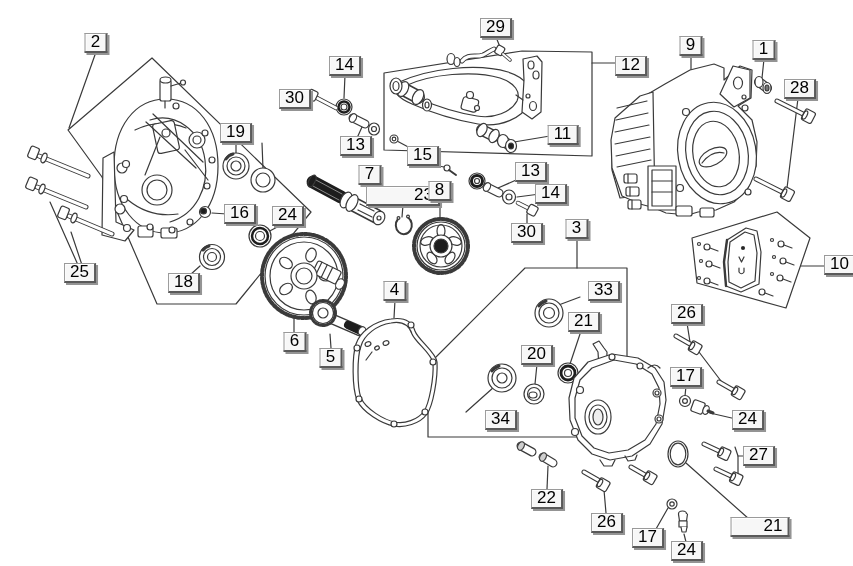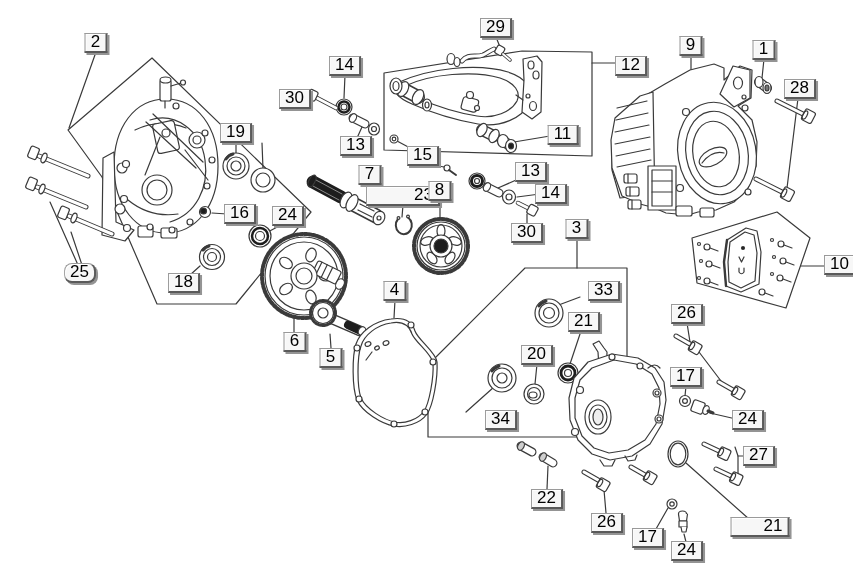--- a/index.html
+++ b/index.html
@@ -548,21 +548,21 @@
       <div class="callout" style="left: 423px; top: 156px;">15</div>
       <div class="callout" style="left: 370px; top: 175px;">7</div>
       <div class="callout" style="left: 403px; top: 196px; padding-left: 47px;">23</div>
       <div class="callout" style="left: 440px; top: 191px;">8</div>
       <div class="callout" style="left: 531px; top: 172px;">13</div>
       <div class="callout" style="left: 551px; top: 194px;">14</div>
       <div class="callout" style="left: 240px; top: 214px;">16</div>
       <div class="callout" style="left: 288px; top: 216px;">24</div>
       <div class="callout" style="left: 527px; top: 233px;">30</div>
       <div class="callout" style="left: 577px; top: 229px;">3</div>
-      <div class="callout" style="left: 80px; top: 273px; border-radius: 8px;">25</div>
+      <div class="callout" style="left: 80px; top: 273px;">25</div>
       <div class="callout" style="left: 184px; top: 283px;">18</div>
       <div class="callout" style="left: 840px; top: 265px;">10</div>
       <div class="callout" style="left: 588px; top: 291px; margin-left: 16px;">33</div>
       <div class="callout" style="left: 584px; top: 322px;">21</div>
       <div class="callout" style="left: 395px; top: 291px;">4</div>
       <div class="callout" style="left: 295px; top: 342px;">6</div>
       <div class="callout" style="left: 331px; top: 358px;">5</div>
       <div class="callout" style="left: 537px; top: 355px;">20</div>
       <div class="callout" style="left: 687px; top: 314px;">26</div>
       <div class="callout" style="left: 686px; top: 377px;">17</div>

